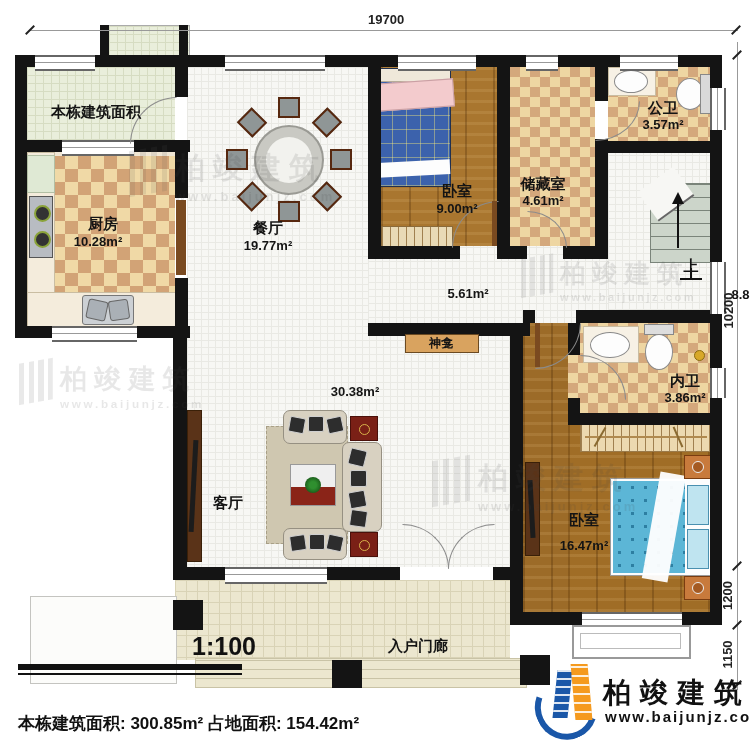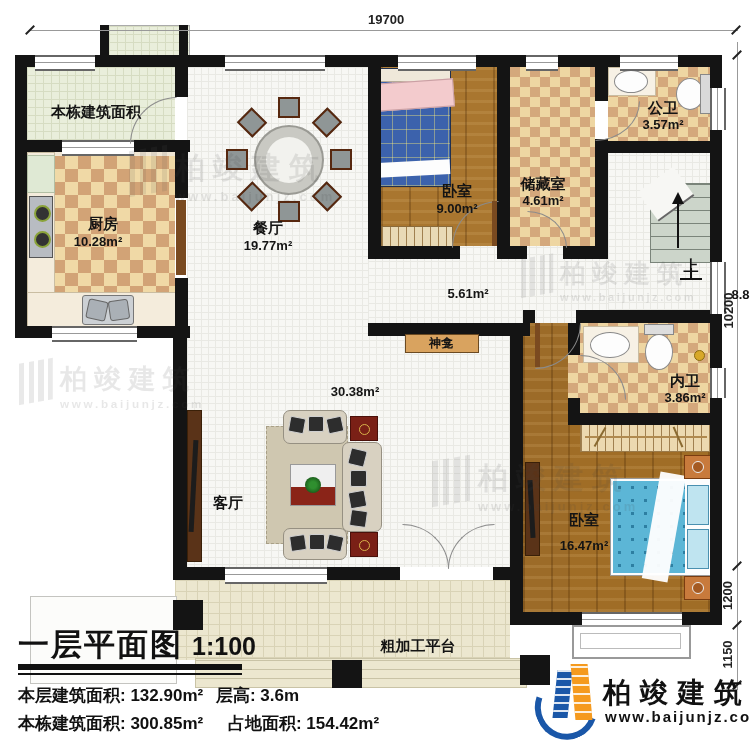--- a/index.html
+++ b/index.html
@@ -245,49 +245,42 @@
   <div class="rlabel rarea" style="left:468px;top:293px;">5.61m²</div>
   <div class="rlabel" style="left:691px;top:266px;">上</div>
   <div class="rlabel rarea" style="left:708px;top:294px;margin-left:44px;">8.83m²</div>
   <div class="rlabel" style="left:441px;top:343px;font-size:12px;z-index:27;">神龛</div>
   <div class="rlabel" style="left:685px;top:381px;">内卫</div>
   <div class="rlabel rarea" style="left:685px;top:397px;">3.86m²</div>
   <div class="rlabel" style="left:584px;top:520px;">卧室</div>
   <div class="rlabel rarea" style="left:584px;top:537px;margin-top:8px;">16.47m²</div>
   <div class="rlabel" style="left:228px;top:487px;margin-top:16px;">客厅</div>
   <div class="rlabel rarea" style="left:355px;top:391px;">30.38m²</div>
-  <div class="rlabel" style="left:418px;top:646px;">粗加工平台</div>
+  <div class="rlabel" style="left:418px;top:646px;">入户门廊</div>
 
   <div class="abs" style="left:30px;top:30px;width:708px;height:1px;background:#999;"></div>
   <div class="tick" style="left:24px;top:29px;"></div>
   <div class="tick" style="left:730px;top:29px;"></div>
   <div class="dimtxt" style="left:368px;top:12px;">19700</div>
   <div class="abs" style="left:737px;top:42px;width:1px;height:648px;background:#999;"></div>
   <div class="tick" style="left:731px;top:54px;"></div>
   <div class="tick" style="left:731px;top:565px;"></div>
   <div class="tick" style="left:731px;top:624px;"></div>
   <div class="tick" style="left:731px;top:684px;"></div>
   <div class="dimtxt vdim" style="left:704px;top:303px;width:48px;text-align:center;">10200</div>
   <div class="dimtxt vdim" style="left:707px;top:588px;width:40px;text-align:center;">1200</div>
   <div class="dimtxt vdim" style="left:707px;top:647px;width:40px;text-align:center;">1150</div>
 
-  <div class="titleblk" style="left:18px;top:624px;font-size:31px;font-weight:bold;letter-spacing:2px;">一层平面图</div>
   <div class="titleblk" style="left:192px;top:632px;font-size:25px;font-weight:bold;">1:100</div>
   <div class="abs" style="left:18px;top:664px;width:224px;height:6px;background:#111;"></div>
   <div class="abs" style="left:18px;top:673px;width:224px;height:2px;background:#111;"></div>
-  <div class="titleblk" style="left:18px;top:684px;font-size:17px;font-weight:bold;">
-    <span>本层建筑面积:</span>
-    <span>132.90m²</span>
-    <span style="margin-left:8px;">层高:</span>
-    <span>3.6m</span>
-  </div>
   <div class="titleblk" style="left:18px;top:712px;font-size:17px;font-weight:bold;">
     <span>本栋建筑面积:</span>
     <span>300.85m²</span>
-    <span style="margin-left:20px;">占地面积:</span>
+    <span style="margin-left:0;">占地面积:</span>
     <span>154.42m²</span>
   </div>
 
   <div class="abs" style="left:533px;top:662px;width:215px;height:80px;z-index:60;">
     <div class="abs" style="left:2px;top:14px;width:50px;height:52px;border:6px solid transparent;border-bottom-color:#1a57a8;border-left-color:#1a57a8;border-radius:50%;transform:rotate(-25deg);"></div>
     <div class="abs" style="left:22px;top:8px;width:15px;height:48px;background:#1a57a8;transform:skewX(-6deg);
          background-image:repeating-linear-gradient(0deg,transparent 0 6px,rgba(255,255,255,.85) 6px 8px);"></div>
     <div class="abs" style="left:40px;top:2px;width:17px;height:56px;background:#f59a1e;transform:skewX(5deg);
          background-image:repeating-linear-gradient(0deg,transparent 0 7px,rgba(255,255,255,.85) 7px 9px);"></div>
     <div class="abs" style="left:70px;top:12px;font-size:28px;font-weight:bold;color:#111;letter-spacing:9px;white-space:nowrap;">柏竣建筑</div>

